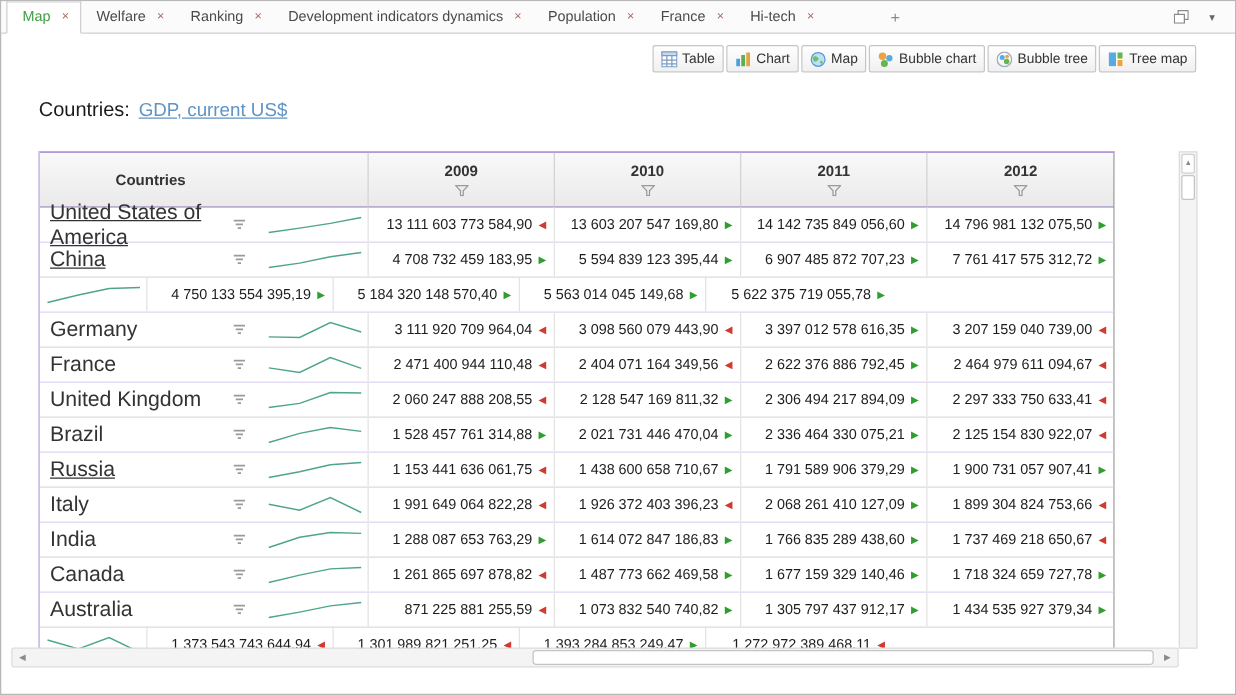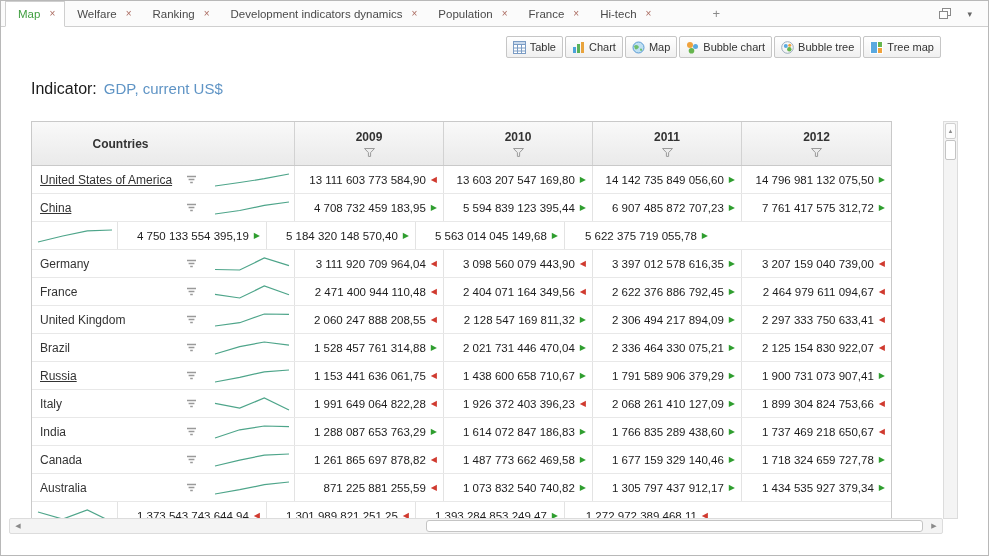--- a/index.html
+++ b/index.html
@@ -14,45 +14,45 @@
   .tab { display:flex; align-items:center; padding:0 9px 0 12px; font-size:11.5px; color:#4a4a4a; white-space:nowrap; }
   .tab .tab-label { margin-right:9px; }
   .tab.active { background:#fff; border:1px solid #cfcfcf; border-bottom:1px solid #fff; margin-bottom:-1px; }
   .tab-close { color:#aa6a5f; font-size:10px; line-height:1; }
   .tab-add { display:flex; align-items:center; padding:0 10px; margin-left:42px; color:#8a8a8a; font-size:13px; }
   .tabbar-spacer { flex:1; }
   .win-controls { display:flex; align-items:center; gap:16px; padding-right:16px; }
   .win-btn { display:flex; align-items:center; color:#666; font-size:9px; }
 
   
-  .toolbar { position:absolute; top:35px; right:47px; }
+  .toolbar { position:absolute; top:35px; right:31px; }
   .view-buttons { display:flex; gap:2px; }
   .vbtn { display:flex; align-items:center; gap:4px; height:20px; padding:0 6px; border:1px solid #c6c6c6;
           background:linear-gradient(#ffffff,#f0f0f0); font-size:11px; color:#333; border-radius:2px; white-space:nowrap; }
   .vicon { display:flex; align-items:center; }
 
   
   .indicator { position:absolute; left:30px; top:79px; font-size:16px; color:#1a1a1a; }
-  .ind-link { margin-left:7px; cursor:pointer; font-size:15px; }
+  .ind-link { text-decoration:underline; margin-left:7px; cursor:pointer; font-size:15px; }
 
   
   .table-wrap { position:absolute; left:30px; top:120px; width:861px; height:398px; border:1px solid #c9c9c9;
                 border-bottom:none; box-sizing:border-box; overflow:hidden; background:#6d28d9; }
   .thead { display:flex; height:44px; background:linear-gradient(#f9f9f9,#eaeaea); border-bottom:1px solid #c9c9c9; box-sizing:border-box; }
   .th { box-sizing:border-box; display:flex; flex-direction:column; align-items:center; justify-content:center;
         gap:4px; font-weight:bold; font-size:12px; color:#333; }
   .th-countries { width:177px; }
   .th-spark { width:86px; border-right:1px solid #d2d2d2; }
   .th-year { width:149px; border-right:1px solid #d2d2d2; }
   .th-year.last { border-right:none; }
   .hfilter { display:flex; }
 
   .trow { display:flex; height:28px; border-bottom:1px solid #e8e8e8; box-sizing:border-box; background:#fff; }
   .cell { box-sizing:border-box; display:flex; align-items:center; }
-  .cell-country { width:177px; padding-left:8px; padding-right:12px; font-size:12px; color:#333; justify-content:space-between; }
+  .cell-country { width:177px; padding-left:8px; padding-right:12px; font-size:17px; color:#333; justify-content:space-between; }
   .country-name.linked { text-decoration:underline; }
   .row-filter { display:flex; }
   .cell-spark { width:86px; border-right:1px solid #e3e3e3; justify-content:center; }
   .cell-year { width:149px; border-right:1px solid #e3e3e3; justify-content:flex-end; padding-right:6px; gap:5px;
                font-size:11.5px; color:#1d1d1d; }
   .cell-year.last { border-right:none; }
   .arrow { font-size:8px; line-height:1; }
 
   
   .vscroll { position:absolute; top:120px; right:30px; width:15px; height:398px; background:#f4f4f4;
@@ -178,21 +178,21 @@
               <rect x="7.5" y="0.5" width="5" height="6" fill="#66b54e" stroke="#fff"></rect>
               <rect x="7.5" y="6.5" width="5" height="6" fill="#f0a23c" stroke="#fff"></rect>
             </svg>
           </span>
           <span>Tree map</span>
         </div>
       </div>
   </div>
 
   <div class="indicator">
-    <span>Indicator:</span><span class="ind-link" style="color: rgb(95, 148, 197);">GDP, current US$</span>
+    <span>Countries:</span><span class="ind-link" style="color: rgb(95, 148, 197);">GDP, current US$</span>
   </div>
 
   <div class="table-wrap">
     <div class="thead">
       <div class="th th-countries">
         <span>Countries</span>
       </div>
       <div class="th th-spark"></div>
       <div class="th th-year">
         <span>2009</span>
@@ -457,21 +457,21 @@
           </div>
           <div class="cell cell-year">
             <span>1 438 600 658 710,67</span>
             <span class="arrow" style="color: rgb(47, 158, 47);">▶</span>
           </div>
           <div class="cell cell-year">
             <span>1 791 589 906 379,29</span>
             <span class="arrow" style="color: rgb(47, 158, 47);">▶</span>
           </div>
           <div class="cell cell-year last">
-            <span>1 900 731 073 907,41</span>
+            <span>1 900 731 057 907,41</span>
             <span class="arrow" style="color: rgb(47, 158, 47);">▶</span>
           </div>
         </div>
         <div class="trow">
           <div class="cell cell-country">
             <span class="country-name">Italy</span>
             <span class="row-filter">
               <svg width="11" height="9" viewBox="0 0 11 9">
                 <path d="M1 1.5H10M2.6 4.5H8.4M4.2 7.5H6.8" stroke="#9a9a9a" stroke-width="1.3" fill="none"></path>
               </svg>

